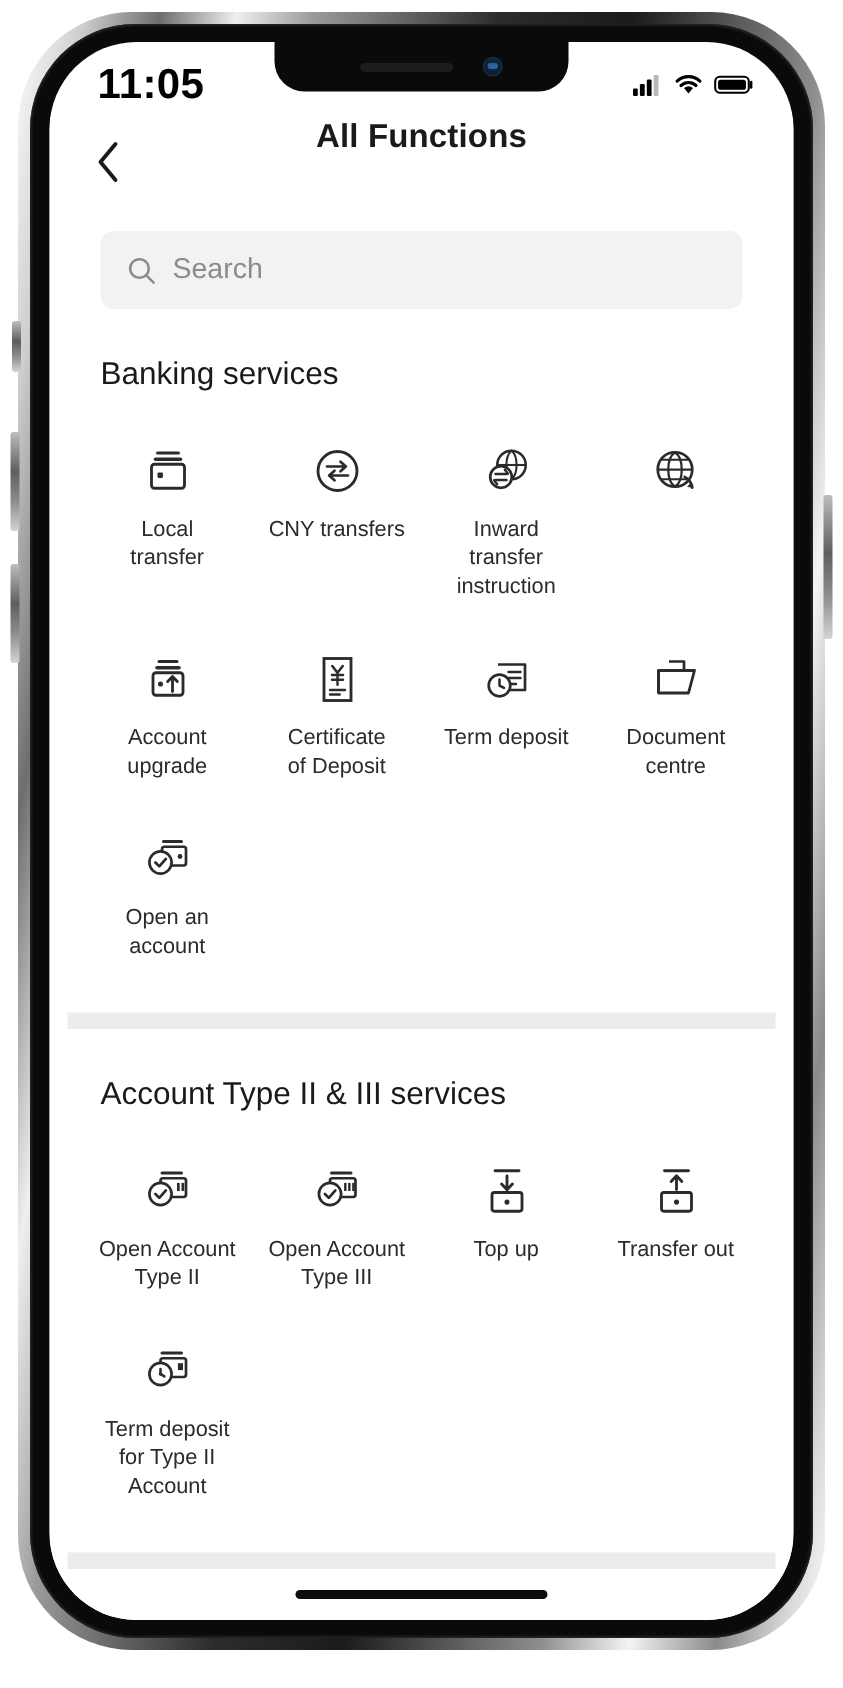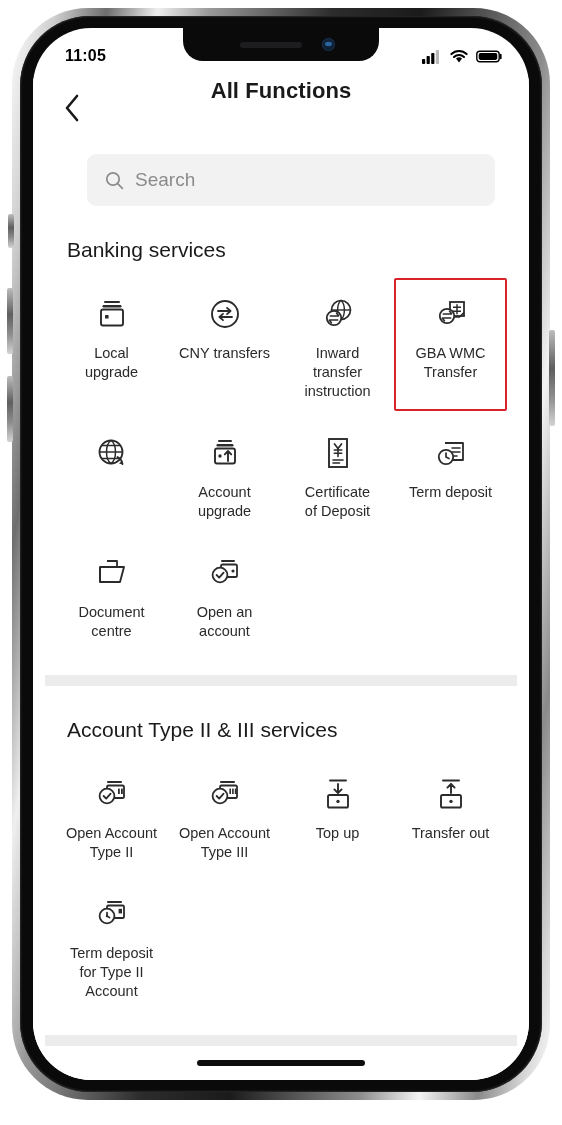--- a/index.html
+++ b/index.html
@@ -125,21 +125,21 @@
     top: 0; left: 0; right: 0;
     height: 50px;
     display: flex;
     align-items: center;
     justify-content: space-between;
     padding: 0 26px 0 32px;
     box-sizing: border-box;
     z-index: 15;
   }
   .status-time {
-    font-size: 16px;
+    font-size: 28px;
     font-weight: bold;
     color: #000;
     letter-spacing: .2px;
     margin-top: 6px;
   }
   .status-icons {
     display: flex;
     align-items: center;
     gap: 7px;
     margin-top: 6px;
@@ -169,21 +169,21 @@
     display: flex; align-items: center; justify-content: center;
     cursor: pointer;
   }
   .nav-title {
     font-size: 22px;
     font-weight: bold;
     color: #1a1a1a;
     letter-spacing: .1px;
   }
 
-  .search-wrap { padding: 16px 34px 0 34px; margin-left: 20px; }
+  .search-wrap { padding: 16px 34px 0 34px; }
   .search-box {
     height: 52px;
     background: #f2f2f2;
     border-radius: 9px;
     display: flex;
     align-items: center;
     padding: 0 18px;
     box-sizing: border-box;
     gap: 11px;
   }
@@ -321,21 +321,21 @@
             <div class="tile">
               <div class="tile-icon">
                 <svg width="36" height="36" viewBox="0 0 36 36">
       <rect x="10" y="5" width="16" height="2" rx="1" fill="#2b2b2b"></rect>
       <rect x="8.5" y="9" width="19" height="2.4" rx="1.2" fill="#2b2b2b"></rect>
       <rect x="7" y="13.5" width="22" height="16" rx="2" stroke="#2b2b2b" stroke-width="1.9" fill="none"></rect>
       <rect x="11" y="19" width="3.6" height="3.6" rx="0.7" fill="#2b2b2b"></rect>
     </svg>
               </div>
               <div class="tile-label">Local
-upgrade</div>
+transfer</div>
             </div>
             <div class="tile">
               <div class="tile-icon">
                 <svg width="36" height="36" viewBox="0 0 36 36">
       <circle cx="18" cy="18" r="13" stroke="#2b2b2b" stroke-width="1.9" fill="none"></circle>
       <path d="M11 15 H23 M20 11.8 L23.6 15 L20 18.2" stroke="#2b2b2b" stroke-width="1.8" fill="none" stroke-linecap="round" stroke-linejoin="round"></path>
       <path d="M25 21 H13 M16 17.8 L12.4 21 L16 24.2" stroke="#2b2b2b" stroke-width="1.8" fill="none" stroke-linecap="round" stroke-linejoin="round"></path>
     </svg>
               </div>
               <div class="tile-label">CNY transfers</div>
@@ -347,35 +347,20 @@
       <path d="M21 4.5 C16.5 8 16.5 20 21 23.5 C25.5 20 25.5 8 21 4.5Z" stroke="#2b2b2b" stroke-width="1.4" fill="none"></path>
       <path d="M11.6 14 H30.4" stroke="#2b2b2b" stroke-width="1.4"></path>
       <circle cx="14" cy="22" r="7.2" stroke="#2b2b2b" stroke-width="1.8" fill="#fff"></circle>
       <path d="M10.3 20 H17.7 M10.3 24 H17.7" stroke="#2b2b2b" stroke-width="1.6" stroke-linecap="round"></path>
       <path d="M16.6 17.2 L18.6 19.8 M11.4 26.8 L9.4 24.2" stroke="#2b2b2b" stroke-width="1.6" stroke-linecap="round"></path>
     </svg>
               </div>
               <div class="tile-label">Inward
 transfer
 instruction</div>
-            </div>
-            <div class="tile highlight">
-              <div class="tile-icon">
-                <svg width="36" height="36" viewBox="0 0 36 36">
-      <rect x="17" y="6" width="14" height="14" stroke="#2b2b2b" stroke-width="1.8" fill="#fff"></rect>
-      <path d="M20 11.2 H28 M20 15.2 H28" stroke="#2b2b2b" stroke-width="1.5"></path>
-      <path d="M24 8.2 V18.2" stroke="#2b2b2b" stroke-width="1.5"></path>
-      <path d="M19.5 21 L26.5 21 L31 16.5" stroke="#2b2b2b" stroke-width="1.7" fill="none" stroke-linejoin="round"></path>
-      <circle cx="14" cy="20" r="7.2" stroke="#2b2b2b" stroke-width="1.8" fill="#fff"></circle>
-      <path d="M10.3 18 H17.7 M10.3 22 H17.7" stroke="#2b2b2b" stroke-width="1.6" stroke-linecap="round"></path>
-      <path d="M16.6 15.2 L18.6 17.8 M11.4 24.8 L9.4 22.2" stroke="#2b2b2b" stroke-width="1.6" stroke-linecap="round"></path>
-    </svg>
-              </div>
-              <div class="tile-label">GBA WMC
-Transfer</div>
             </div>
             <div class="tile">
               <div class="tile-icon">
                 <svg width="36" height="36" viewBox="0 0 36 36">
       <circle cx="17" cy="17" r="11.5" stroke="#2b2b2b" stroke-width="1.8" fill="none"></circle>
       <path d="M17 5.5 C11 9.5 11 24.5 17 28.5 C23 24.5 23 9.5 17 5.5Z" stroke="#2b2b2b" stroke-width="1.5" fill="none"></path>
       <path d="M5.5 17 H28.5" stroke="#2b2b2b" stroke-width="1.5"></path>
       <path d="M8 10.5 H26 M8 23.5 H26" stroke="#2b2b2b" stroke-width="1.3"></path>
       <path d="M23.5 22 C26.5 23.5 28 26 28.5 29" stroke="#2b2b2b" stroke-width="1.9" fill="none" stroke-linecap="round"></path>
       <path d="M25 28.5 L28.9 29.4 L28.2 25.4" fill="#2b2b2b"></path>

